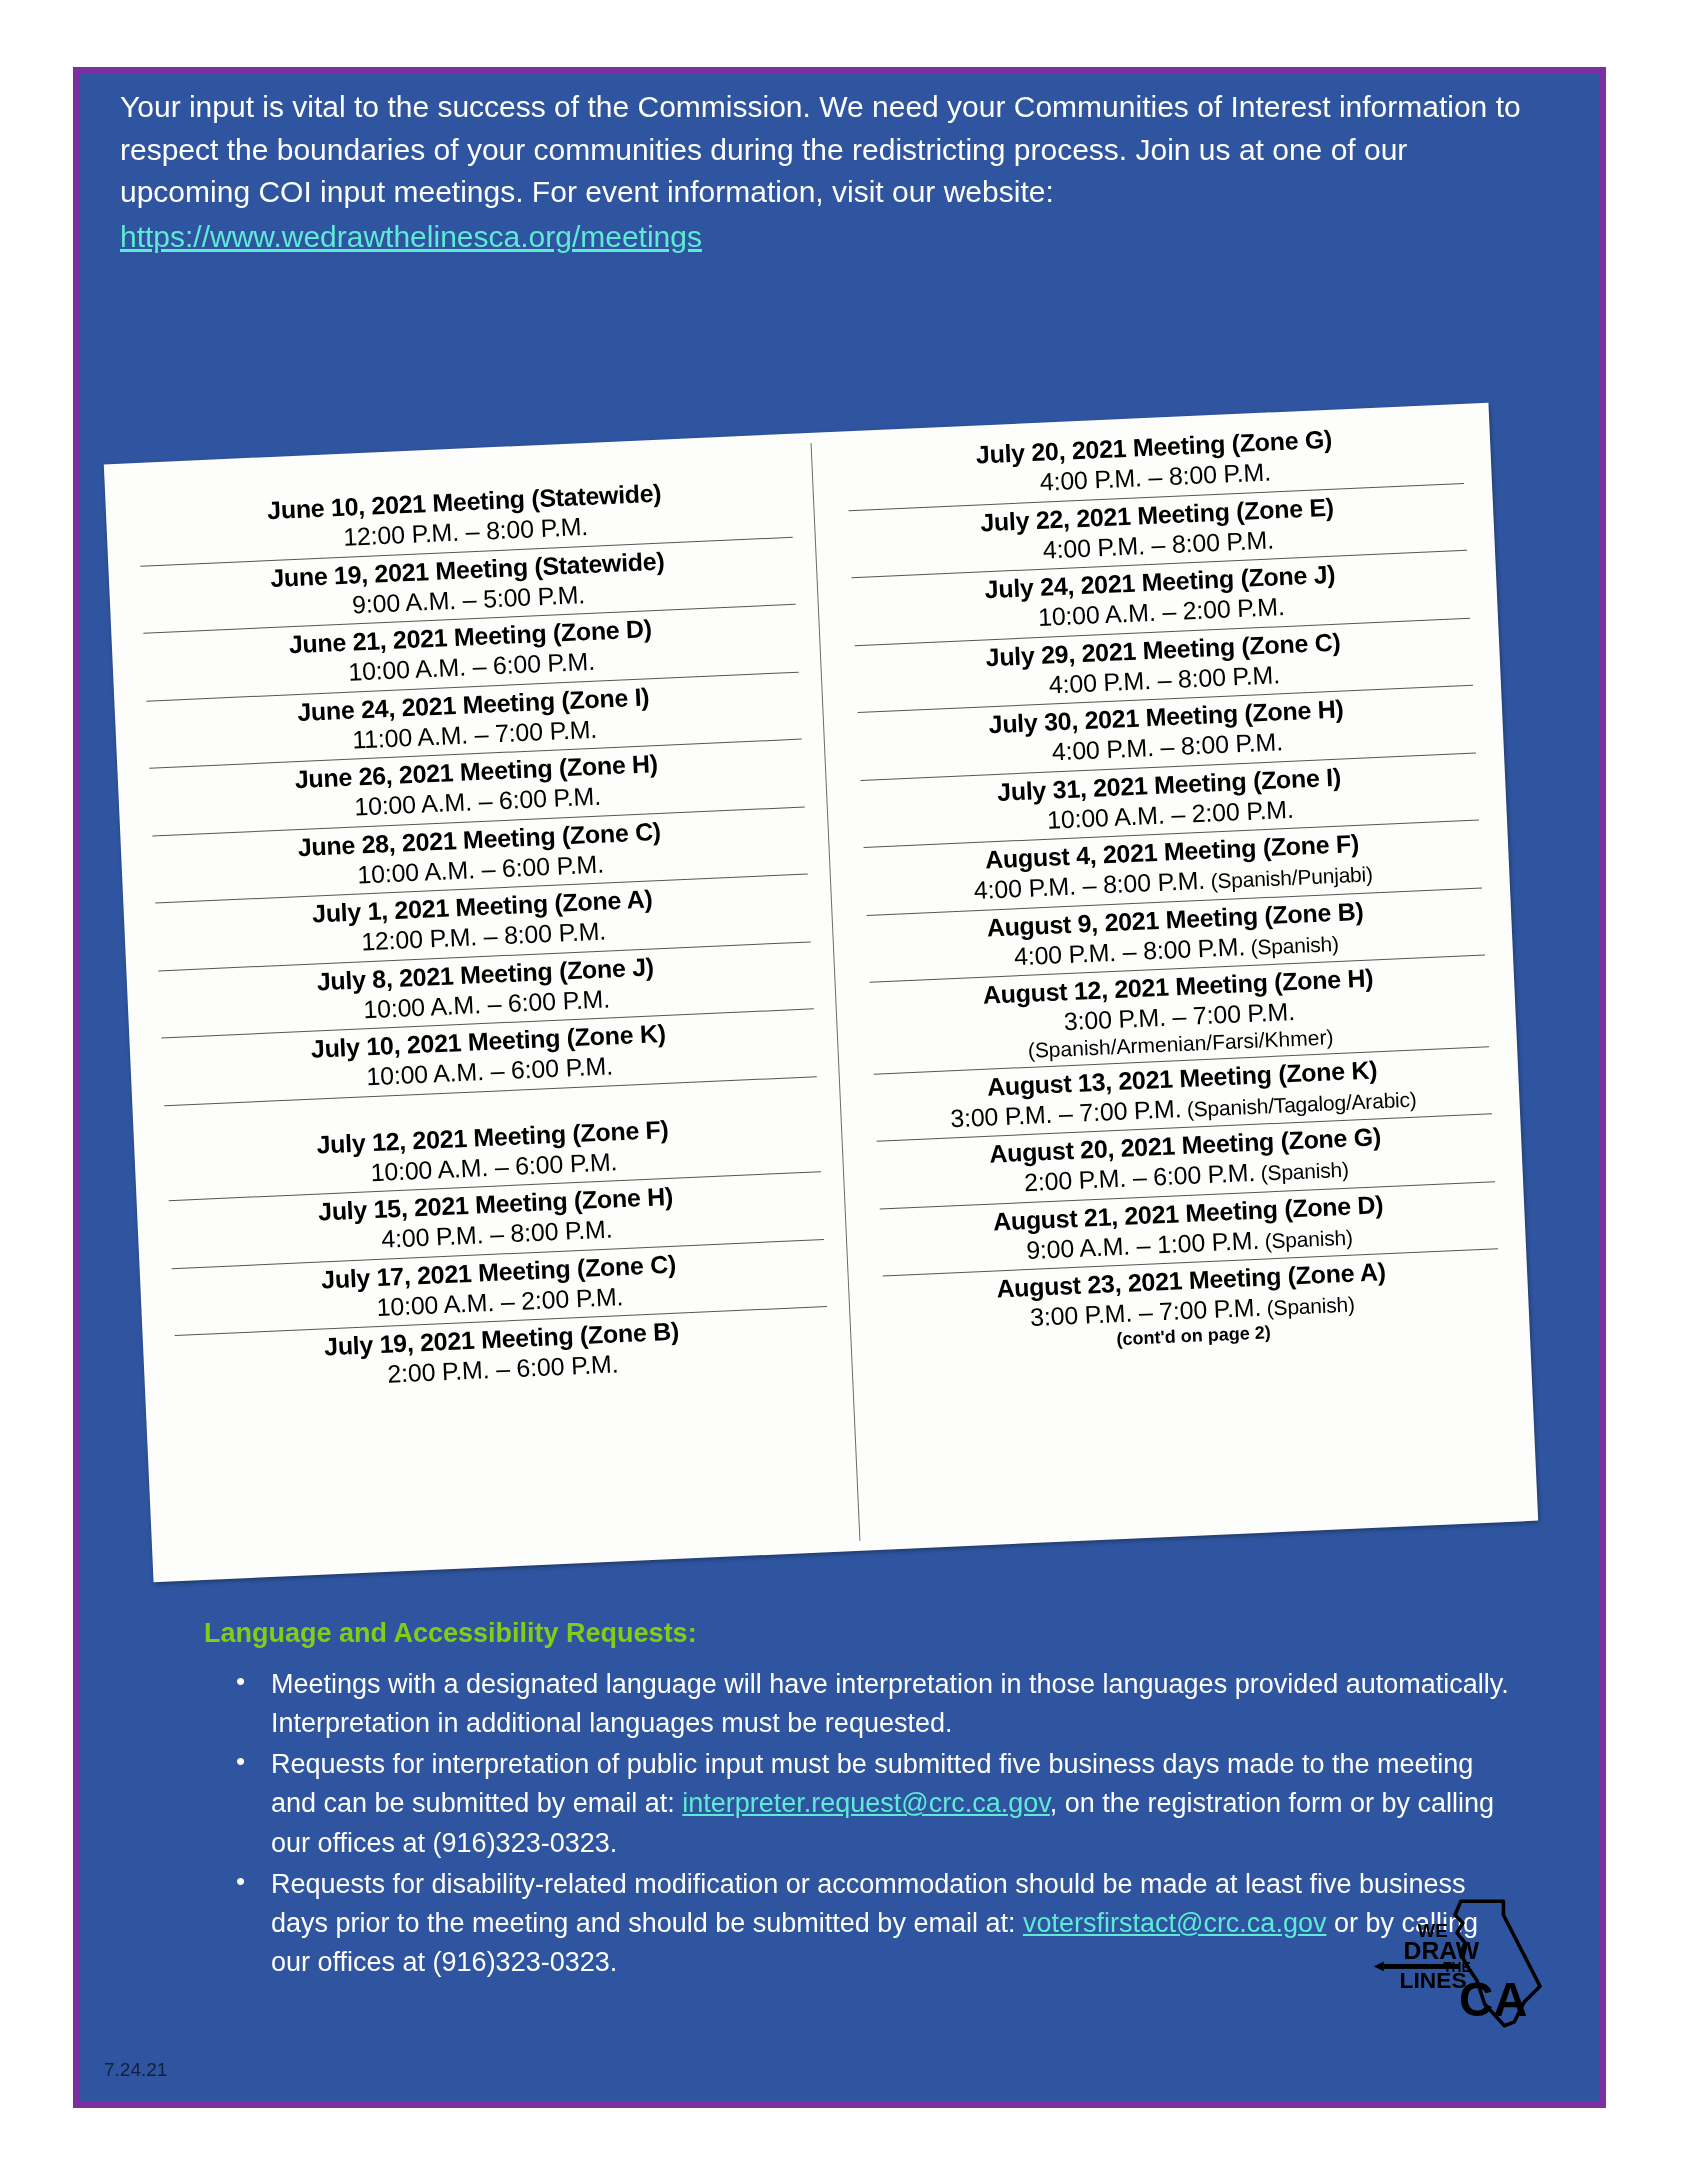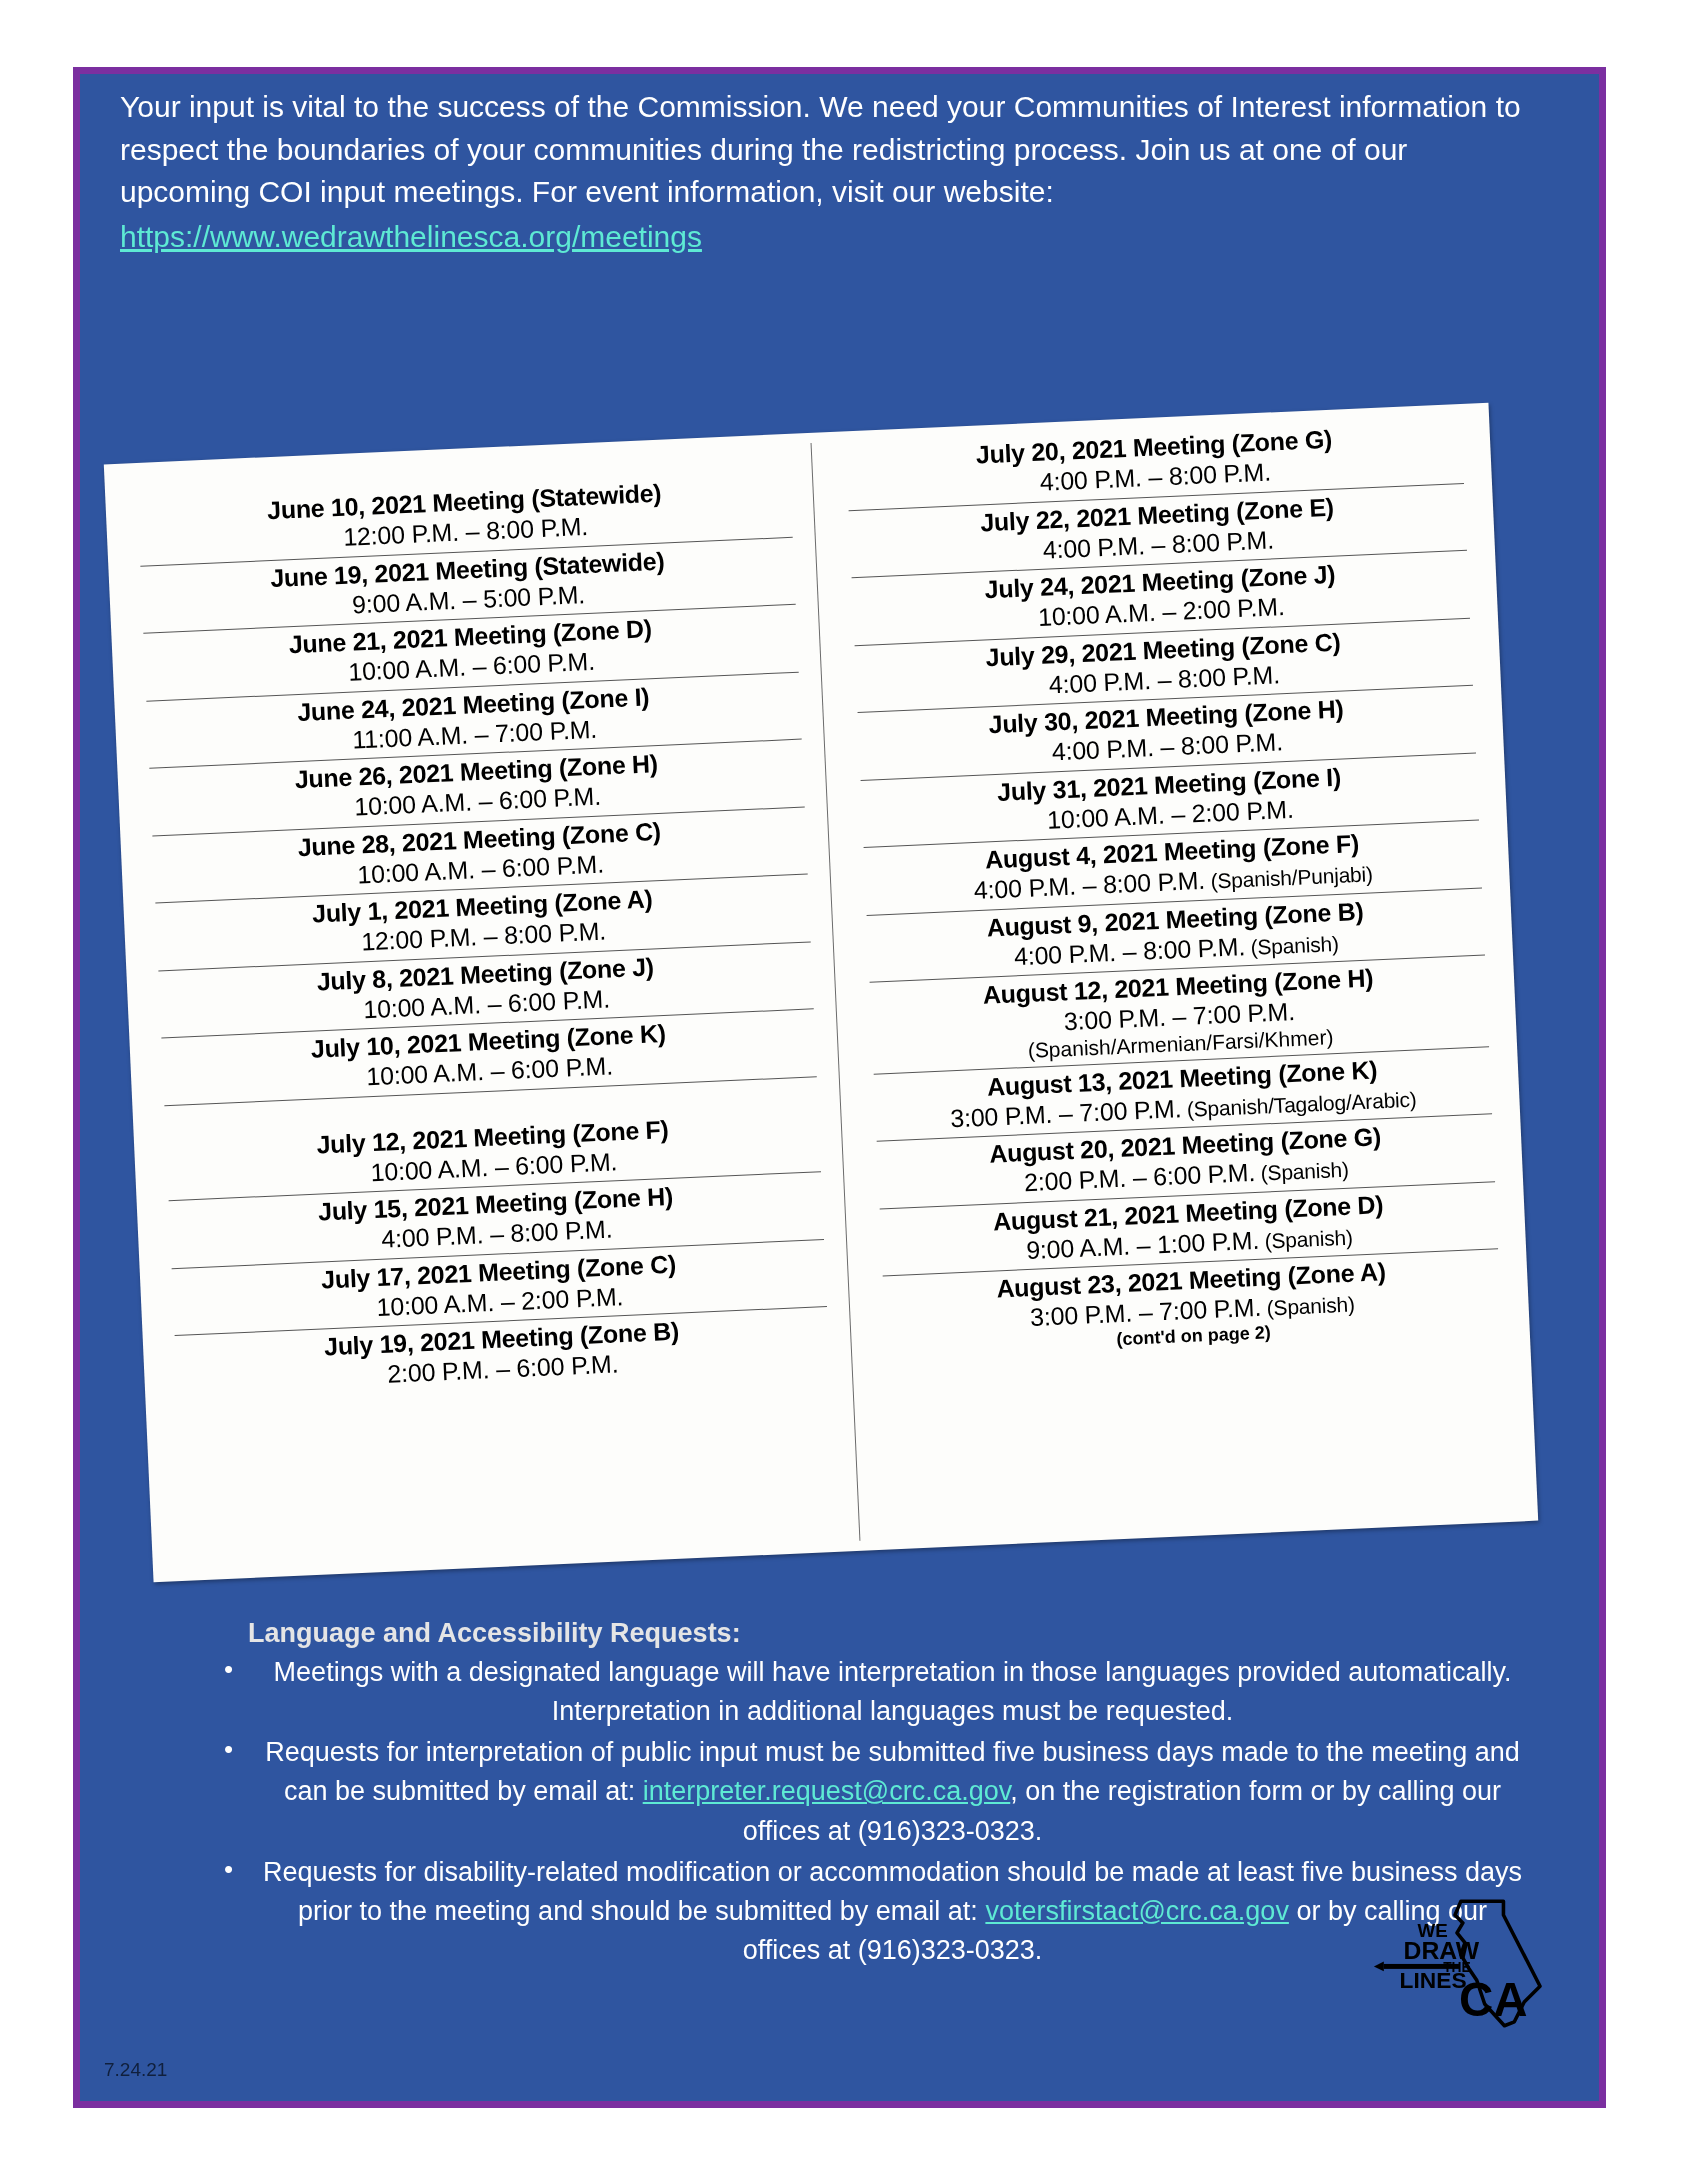--- a/index.html
+++ b/index.html
@@ -142,31 +142,29 @@
   
   #notes {
     position: absolute;
     left: 0;
     top: 1544px;
     width: 100%;
     box-sizing: border-box;
     padding: 0 69px 0 124px;
   }
   #notes-heading {
-    color: #e5e5e5;
+    color: #84cc16;
     font-weight: bold;
     font-size: 27px;
     margin-bottom: 4px;
-    margin-left: 44px;
   }
   #notes ul {
     list-style: none;
-    margin: 4px;
+    margin: 16px;
     padding: 0;
-    text-align: center;
   }
   #notes li {
     position: relative;
     color: #ffffff;
     font-size: 27px;
     line-height: 1.45;
     padding-left: 51px;
     margin-bottom: 2px;
   }
   #notes li::before {

